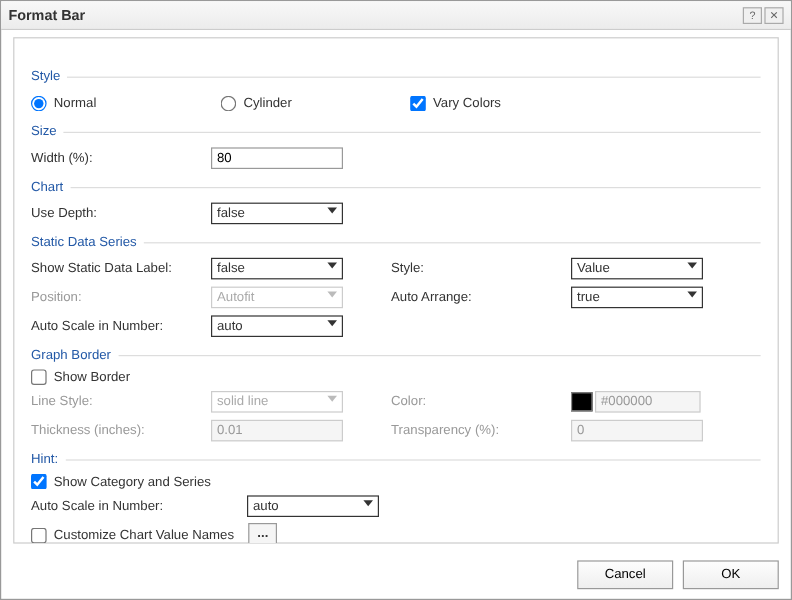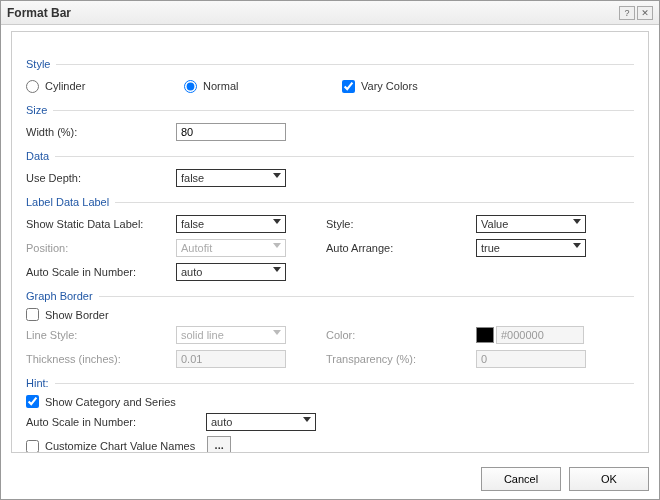--- a/index.html
+++ b/index.html
@@ -168,60 +168,60 @@
   </div>
 
   <div class="content-area">
 
     <div class="section-header">
       <span>Style</span>
         <div class="line"></div>
     </div>
     <div class="row radio-row">
       <label class="radio-group">
+        <input type="radio" name="style" checked="" style="">
+        <span>Normal</span>
+      </label>
+      <label class="radio-group">
         <input type="radio" name="style" style="">
         <span>Cylinder</span>
-      </label>
-      <label class="radio-group">
-        <input type="radio" name="style" checked="" style="">
-        <span>Normal</span>
       </label>
       <label class="radio-group" style="width:auto">
         <input type="checkbox" checked="" style="">
         <span>Vary Colors</span>
       </label>
     </div>
 
     <div class="section-header">
       <span>Size</span>
         <div class="line"></div>
     </div>
     <div class="row">
       <div class="col-left">
         <span class="label">Width (%):</span>
         <input type="text" class="field" value="80" style="">
       </div>
     </div>
 
     <div class="section-header">
-      <span>Data</span>
+      <span>Chart</span>
         <div class="line"></div>
     </div>
     <div class="row">
       <div class="col-left">
         <span class="label">Use Depth:</span>
         <div class="select">
           <span>false</span>
           <span class="caret"></span>
         </div>
       </div>
     </div>
 
     <div class="section-header">
-      <span>Label Data Label</span>
+      <span>Static Data Series</span>
         <div class="line"></div>
     </div>
     <div class="row">
       <div class="col-left">
         <span class="label">Show Static Data Label:</span>
         <div class="select">
           <span>false</span>
           <span class="caret"></span>
         </div>
       </div>

